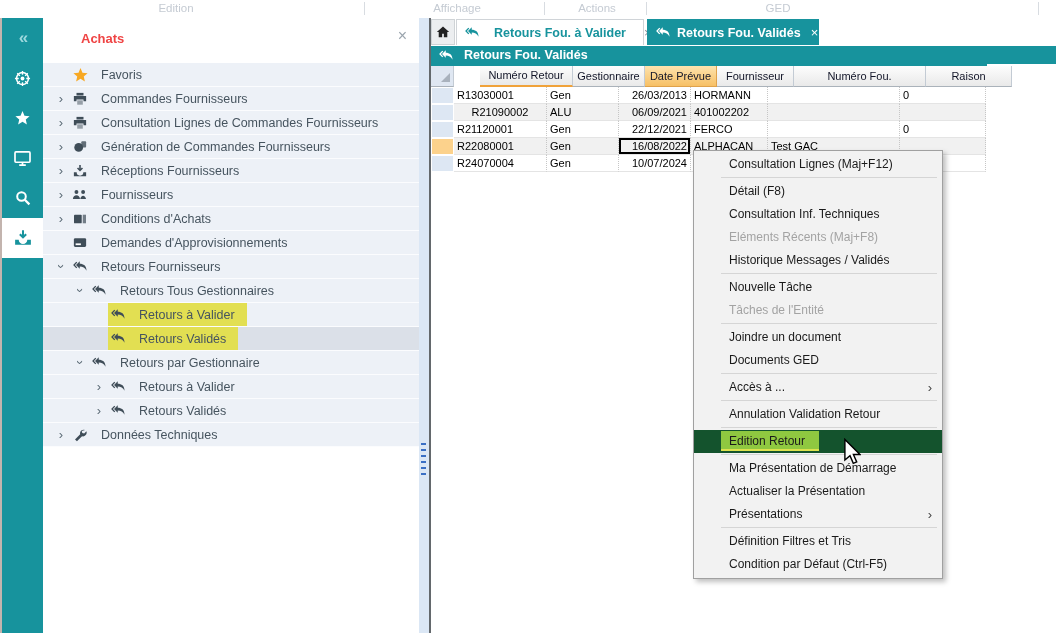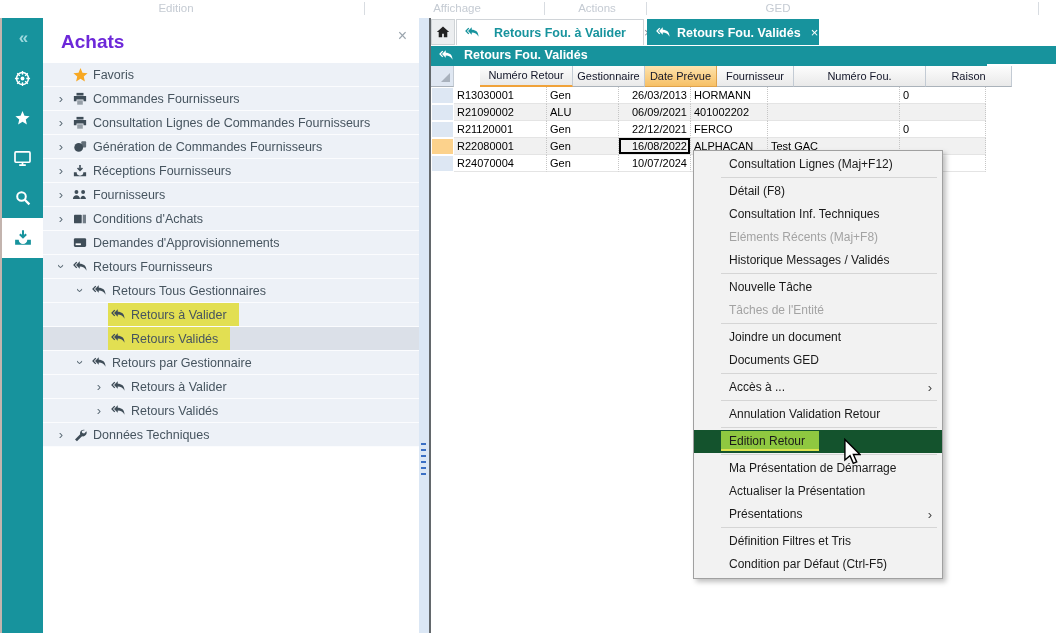--- a/index.html
+++ b/index.html
@@ -18,31 +18,31 @@
   #activity { position:absolute; left:2px; top:18px; width:41px; height:615px; background:#17939d; }
   .act-item { height:40px; display:flex; align-items:center; justify-content:center; color:#fff; cursor:pointer; }
   .act-item.active { background:#fff; color:#17939d; }
   .act-item .glyph { font-size:17px; color:#9fd9de; font-weight:bold; letter-spacing:-2px; }
   .icn { display:inline-flex; align-items:center; justify-content:center; }
   .icn svg { display:block; }
 
   
   #nav { position:absolute; left:43px; top:18px; width:376px; height:615px; background:#fff; }
   .nav-header { position:relative; height:45px; }
-  .nav-title { position:absolute; left:18px; top:13px; font-size:19px; font-weight:bold; color:#6d28d9; }
+  .nav-title { position:absolute; left:38px; top:13px; font-size:13px; font-weight:bold; color:#ef4444; }
   .nav-close { position:absolute; right:12px; top:9px; font-size:16px; color:#9aa4ad; cursor:pointer; }
   .nav-row { position:relative; height:24px; display:flex; align-items:center;
              background:#edf1f7; border-bottom:1px solid #fbfcfe;
              font-size:12.5px; color:#46545f; cursor:pointer; }
   .nav-row.selected { background:#dbe0e8; }
   .lv0 { padding-left:9px; } .lv1 { padding-left:28px; } .lv2 { padding-left:47px; }
   .chev { width:18px; flex:0 0 18px; text-align:center; color:#5d6c77; font-size:13px; }
   .chev span { display:inline-block; }
   .chev.down span { transform:rotate(90deg); }
-  .item-body { display:flex; align-items:center; height:100%; }
+  .item-body { display:flex; align-items:center; height:100%;gap:8px; }
   .item-body.hl { background:#e2df52; padding-right:12px; }
   .nav-ic { width:20px; flex:0 0 20px; color:#3f4d58; display:flex; justify-content:center; }
   .nav-ic.star { color:#f7a823; }
   .nav-lab { margin-left:3px; white-space:nowrap; }
 
   
   #nav-scroll { position:absolute; left:419px; top:18px; width:10px; height:615px; background:#dbe7f5; }
   #nav-scroll .sb-handle { position:absolute; left:2px; top:425px; width:5px; height:34px;
      background:repeating-linear-gradient(180deg,#3a6fc4 0 2px, transparent 2px 6px); }
   #splitter { position:absolute; left:429px; top:18px; width:2px; height:615px; background:#63686c; }
@@ -429,21 +429,21 @@
           <div class="gsel" style="width: 23px; flex: 0 0 23px;"></div>
           <div class="gcell" style="width: 93px; flex: 0 0 93px;">R13030001</div>
           <div class="gcell" style="width: 72px; flex: 0 0 72px;">Gen</div>
           <div class="gcell num" style="width: 72px; flex: 0 0 72px;">26/03/2013</div>
           <div class="gcell" style="width: 77px; flex: 0 0 77px;">HORMANN</div>
           <div class="gcell" style="width: 132px; flex: 0 0 132px;"></div>
           <div class="gcell" style="width: 86px; flex: 0 0 86px;">0</div>
         </div>
         <div class="g-row">
           <div class="gsel" style="width: 23px; flex: 0 0 23px;"></div>
-          <div class="gcell alt" style="width: 93px; flex: 0 0 93px;">R21090002</div>
+          <div class="gcell alt" style="width: 93px; flex: 0 0 93px; text-align: center;">R21090002</div>
           <div class="gcell alt" style="width: 72px; flex: 0 0 72px;">ALU</div>
           <div class="gcell alt num" style="width: 72px; flex: 0 0 72px;">06/09/2021</div>
           <div class="gcell alt" style="width: 77px; flex: 0 0 77px;">401002202</div>
           <div class="gcell alt" style="width: 132px; flex: 0 0 132px;"></div>
           <div class="gcell alt" style="width: 86px; flex: 0 0 86px;"></div>
         </div>
         <div class="g-row">
           <div class="gsel" style="width: 23px; flex: 0 0 23px;"></div>
           <div class="gcell" style="width: 93px; flex: 0 0 93px;">R21120001</div>
           <div class="gcell" style="width: 72px; flex: 0 0 72px;">Gen</div>

